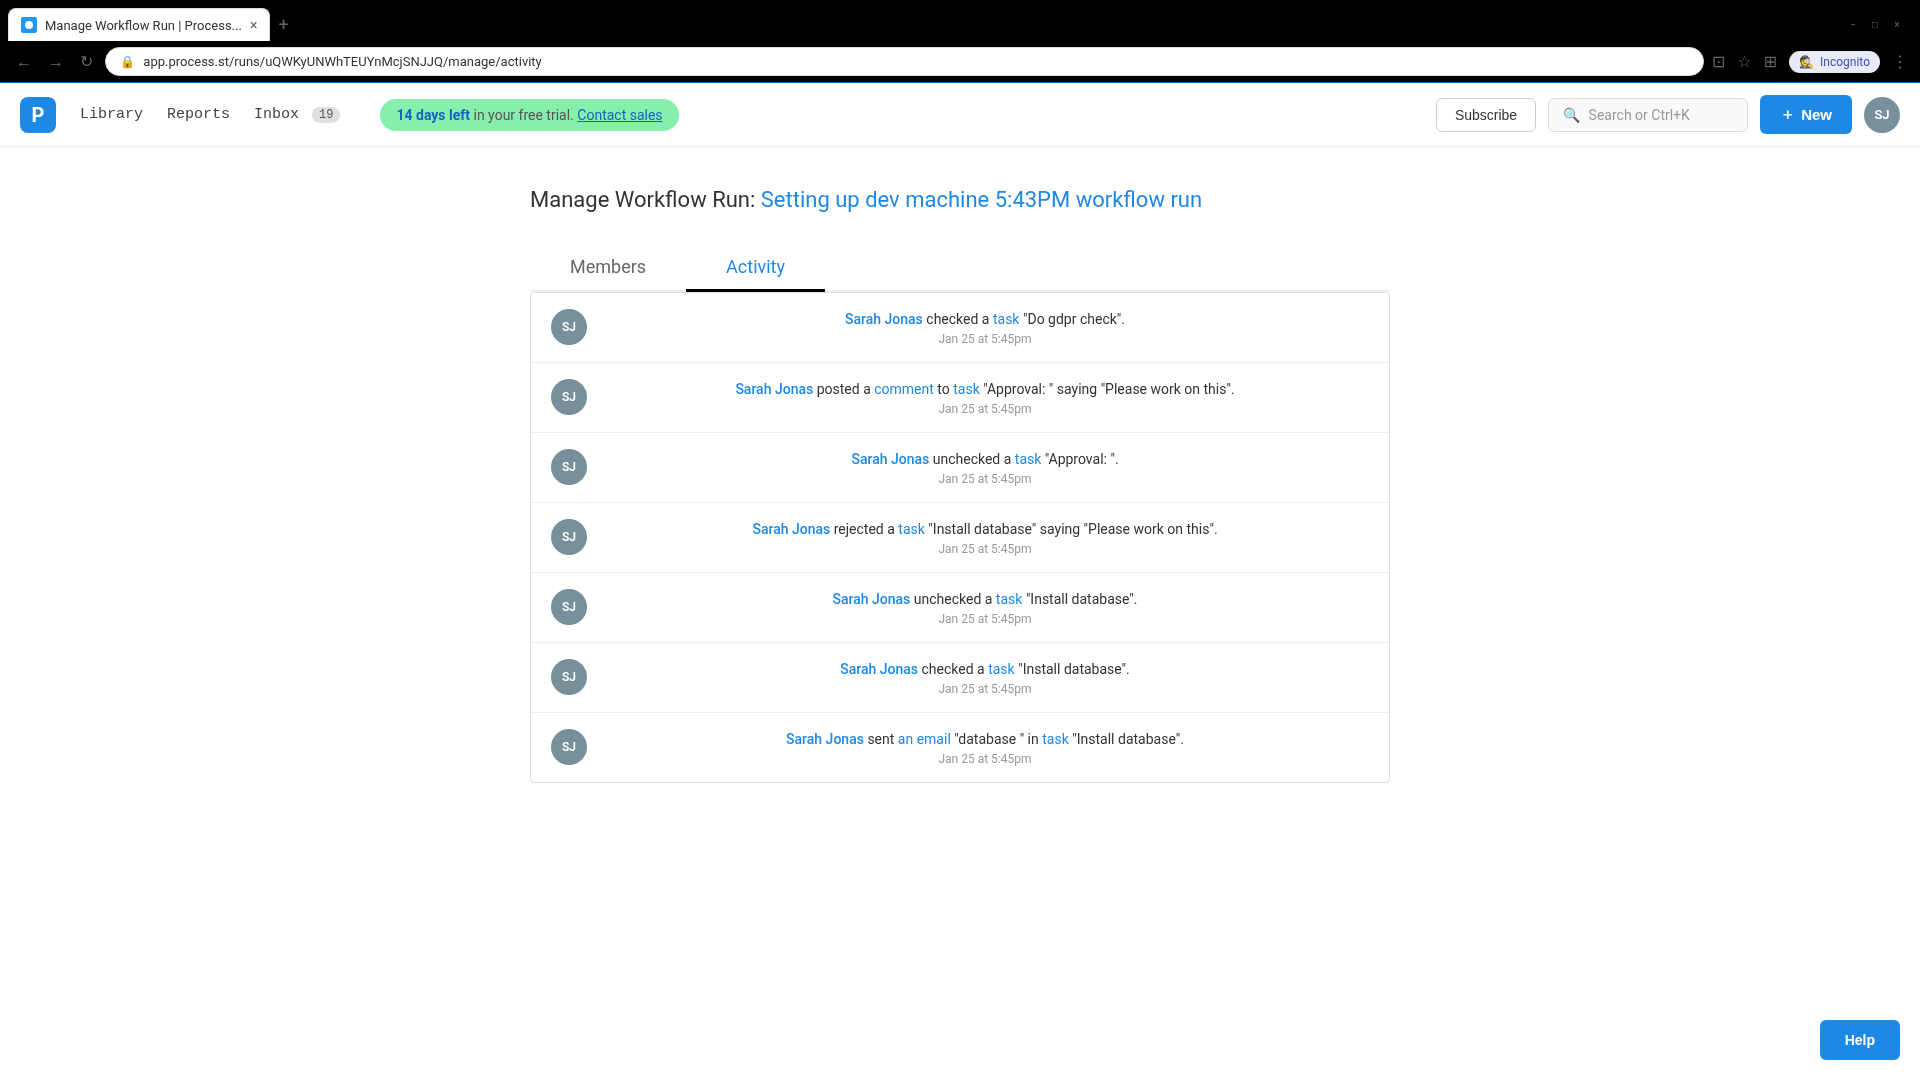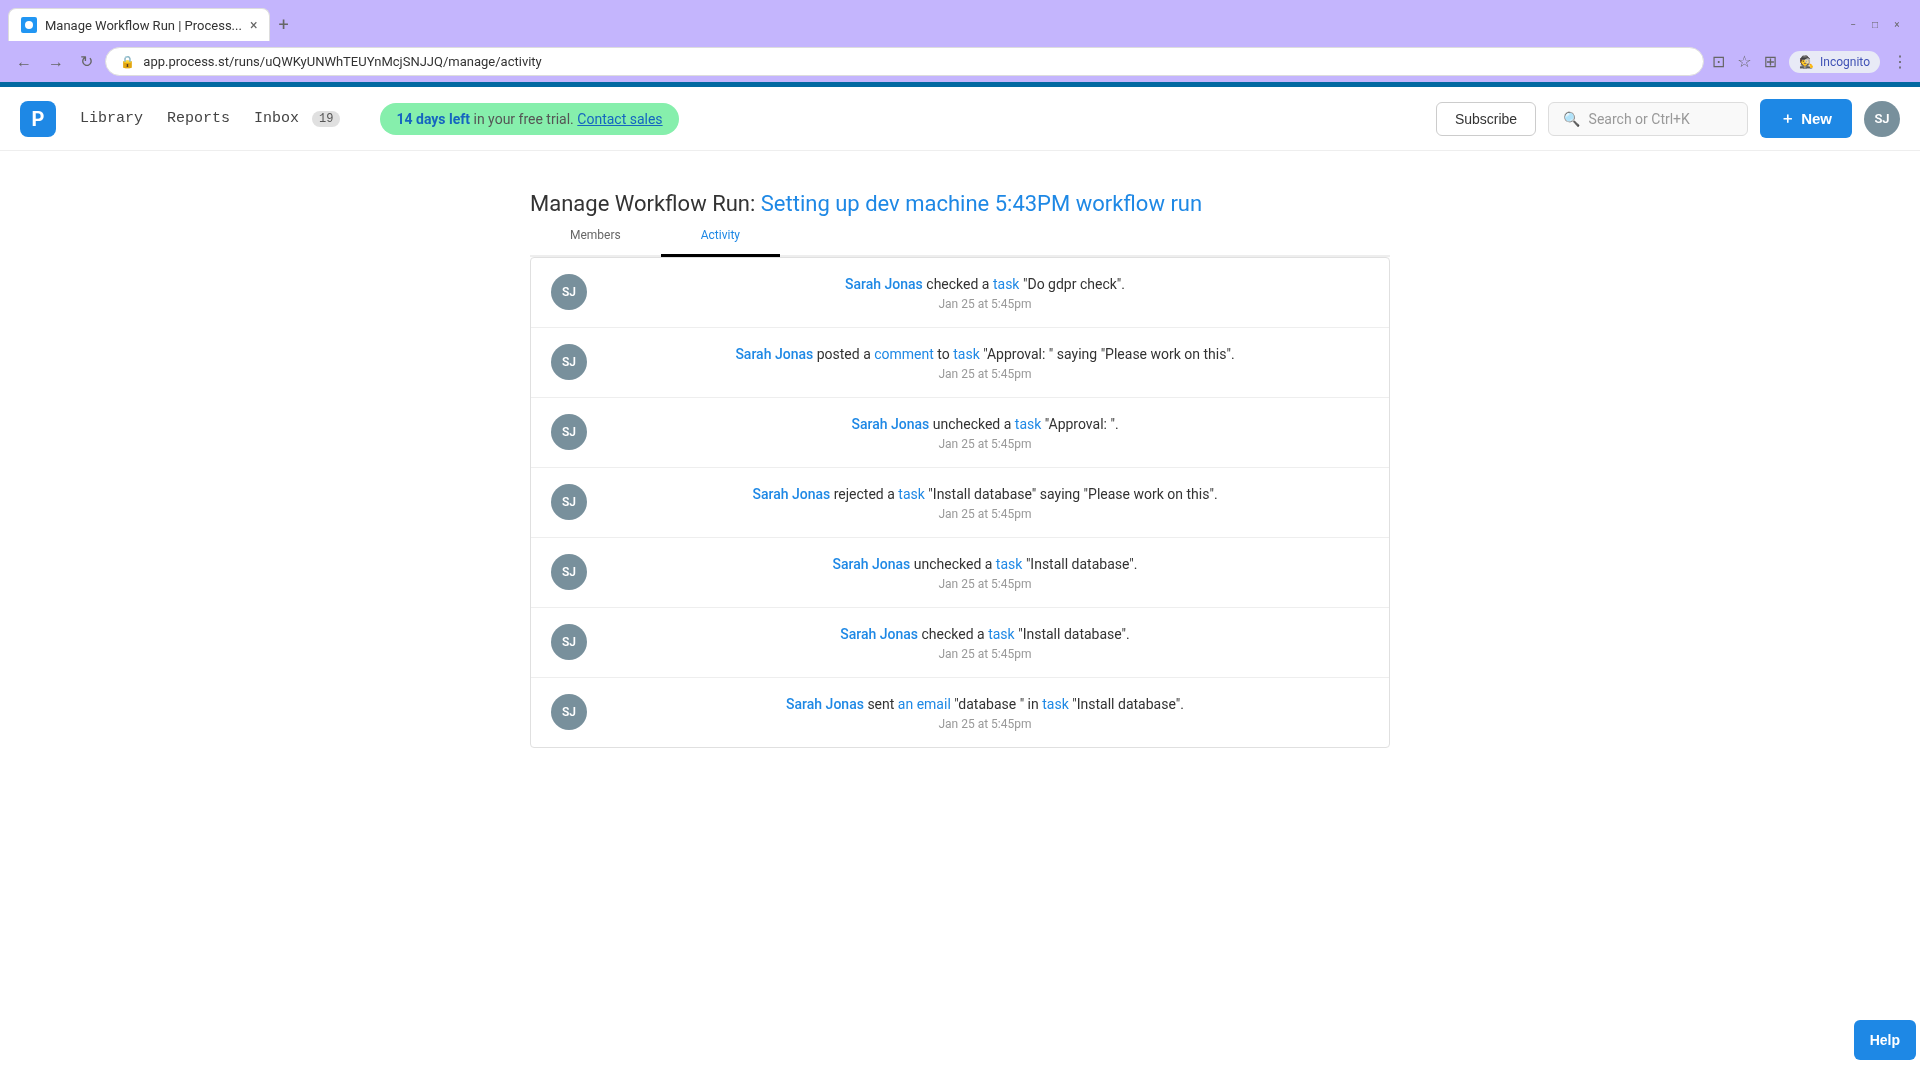--- a/index.html
+++ b/index.html
@@ -1,21 +1,21 @@
 <!DOCTYPE html>
 <html><head>
   <meta charset="utf-8">
   <style>
     * { box-sizing: border-box; margin: 0; padding: 0; }
     body { font-family: -apple-system, BlinkMacSystemFont, 'Segoe UI', Roboto, sans-serif; background: #fff; color: #333; }
 
     
     .browser-chrome {
-      background: #c4b5fd;
-      border-bottom: 5px solid #0369a1;
+      background: #000000;
+      border-bottom: 1px solid #0369a1;
     }
     .tab-bar {
       display: flex;
       align-items: center;
       padding: 8px 8px 0;
       gap: 2px;
     }
     .tab {
       display: flex;
       align-items: center;
@@ -217,37 +217,38 @@
 
     
     .main-content {
       padding: 40px 20px 20px;
       max-width: 900px;
       margin: 0 auto;
     }
     .page-title {
       font-size: 22px;
       color: #333;
+      margin-bottom: 32px;
       font-weight: 400;
     }
     .workflow-link {
       color: #1e88e5;
       text-decoration: none;
       cursor: pointer;
     }
 
     
     .tabs {
       display: flex;
       border-bottom: 2px solid #eee;
       margin-bottom: 0;
     }
     .tab-item {
       padding: 12px 40px;
-      font-size: 12px;
+      font-size: 18px;
       color: #666;
       cursor: pointer;
       border-bottom: 3px solid transparent;
       margin-bottom: -2px;
     }
     .tab-item.active {
       color: #1e88e5;
       border-bottom: 3px solid #000000;
     }
 
@@ -292,26 +293,26 @@
     .activity-time {
       font-size: 12px;
       color: #999;
       margin-top: 2px;
     }
 
     
     .help-btn {
       position: fixed;
       bottom: 20px;
-      right: 4px;
+      right: 20px;
       background: #1e88e5;
       color: white;
       border: none;
       border-radius: 6px;
-      padding: 12px 16px;
+      padding: 12px 25px;
       font-size: 14px;
       font-weight: 600;
       cursor: pointer;
     }
   </style>
 </head>
 <body>
 
 <div class="browser-chrome">
   <div class="tab-bar">

